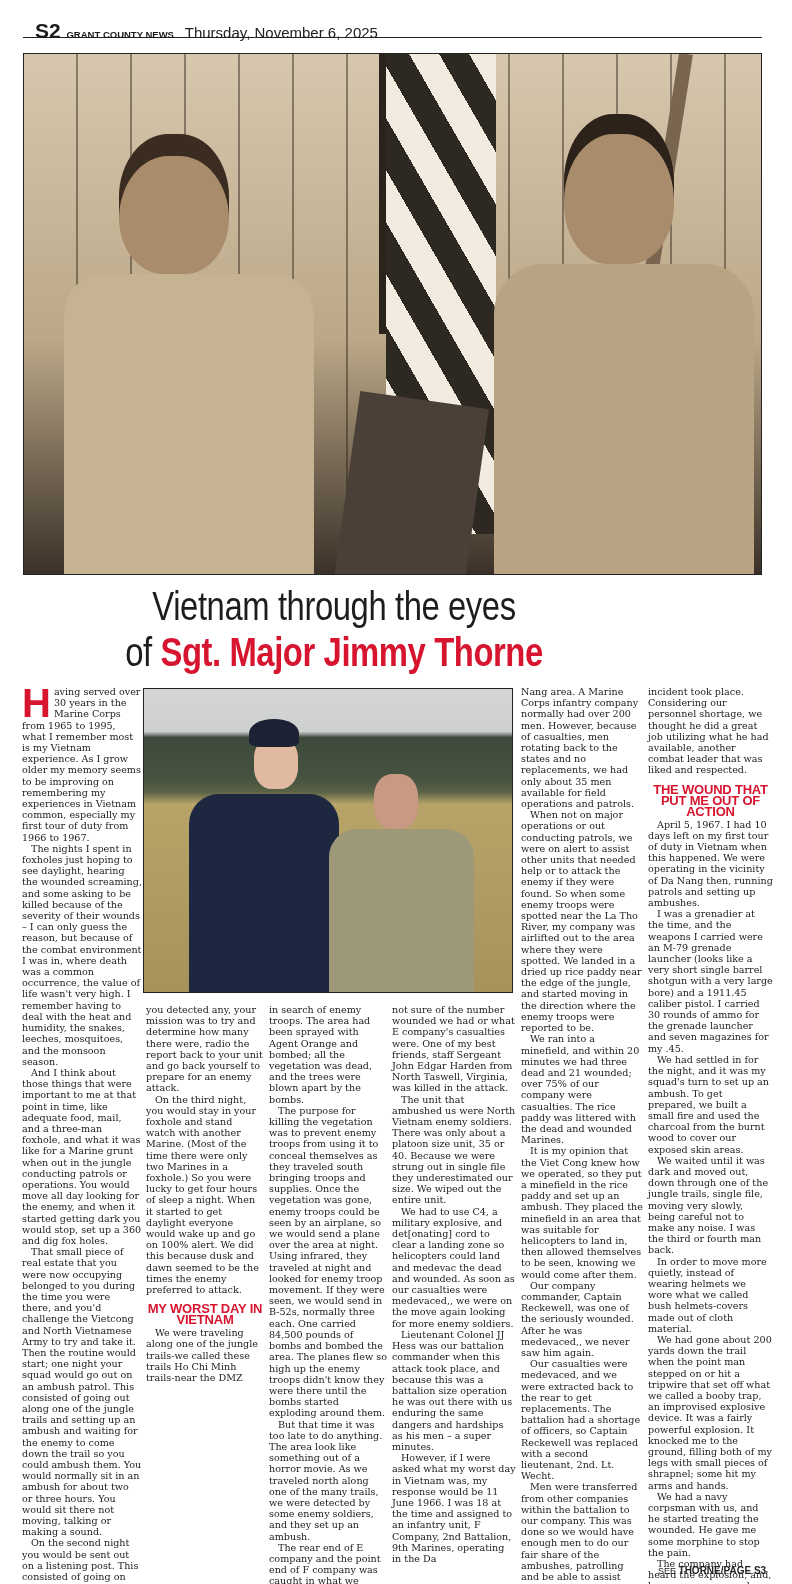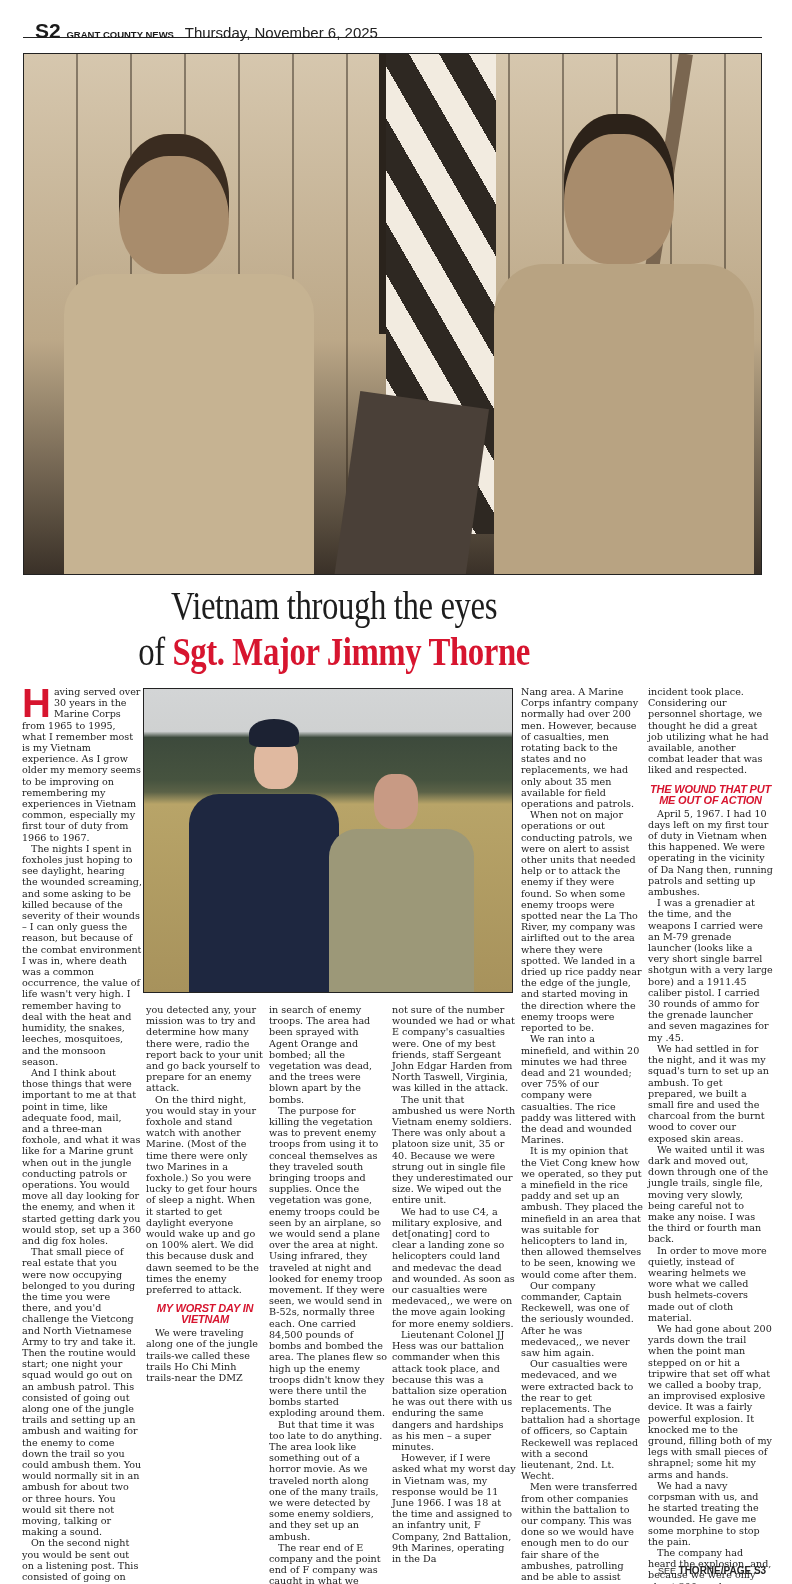--- a/index.html
+++ b/index.html
@@ -17,29 +17,29 @@
     background: repeating-linear-gradient(60deg,#f2ebe0 0 26px,#2e2822 26px 52px); }
   .photo-top .pole2 { position:absolute; left:655px; top:0; width:14px; height:300px; background:#7a6650; transform:rotate(9deg); transform-origin:top; }
   .photo-top .man1 { position:absolute; left:40px; top:80px; width:250px; height:460px; }
   .photo-top .man1 .head { position:absolute; left:55px; top:0; width:110px; height:140px; border-radius:45% 45% 40% 40%; background:#a88c6c; box-shadow: inset 0 22px 0 #3a2c20; }
   .photo-top .man1 .body { position:absolute; left:0; top:140px; width:250px; height:330px; border-radius:40px 40px 0 0; background:#c6b392; }
   .photo-top .man2 { position:absolute; left:470px; top:60px; width:260px; height:460px; }
   .photo-top .man2 .head { position:absolute; left:70px; top:0; width:110px; height:150px; border-radius:45% 45% 40% 40%; background:#a88c6c; box-shadow: inset 0 20px 0 #2c2219; }
   .photo-top .man2 .body { position:absolute; left:0; top:150px; width:260px; height:320px; border-radius:50px 50px 0 0; background:#b8a382; }
   .photo-top .folder { position:absolute; left:320px; top:345px; width:130px; height:225px; background:#4a4038; transform:rotate(8deg); }
 
-  .headline { position:absolute; left:0; top:583px; width:668px; text-align:center; font-family:Liberation Serif, serif; }
+  .headline { position:absolute; left:0; top:583px; width:668px; text-align:center; font-family:Liberation Sans, sans-serif; }
   .headline .l1 { font-size:40px; line-height:46px; color:#1d1d1d; letter-spacing:-0.5px; transform:scaleX(0.82); display:block; }
   .headline .l2 { font-size:40px; line-height:46px; color:#1d1d1d; display:block; transform:scaleX(0.82); letter-spacing:-0.5px; }
   .headline .red { color:#d7152f; font-weight:bold; }
 
   .col { position:absolute; font-size:9.6px; line-height:11.2px; color:#222; }
   .col p { margin:0; text-indent:9px; }
   .col p.first { text-indent:0; }
-  .col h3 { margin:8px 0 2px; font-family:"Liberation Sans", sans-serif; font-weight:bold; color:#d7152f; text-align:center; font-size:11px; line-height:11px; letter-spacing:-0.2px;font-style:italic; }
+  .col h3 { margin:8px 0 2px; font-family:"Liberation Sans", sans-serif; font-weight:bold; color:#d7152f; text-align:center; font-size:13px; line-height:11px; letter-spacing:-0.2px; }
   .dropcap { float:left; font-family:"Liberation Sans", sans-serif; font-weight:bold; color:#d7152f; font-size:40px; line-height:32px; margin:1px 3px 0 0; }
 
   .c1 { left:22px; top:686px; width:120px; }
   .c2 { left:146px; top:1004px; width:118px; }
   .c3 { left:269px; top:1004px; width:118px; }
   .c4 { left:392px; top:1004px; width:124px; }
   .c5 { left:521px; top:686px; width:122px; }
   .c6 { left:648px; top:686px; width:125px; }
 
   .photo2 { position:absolute; left:143px; top:688px; width:370px; height:305px; border:1px solid #222; box-sizing:border-box; overflow:hidden;

